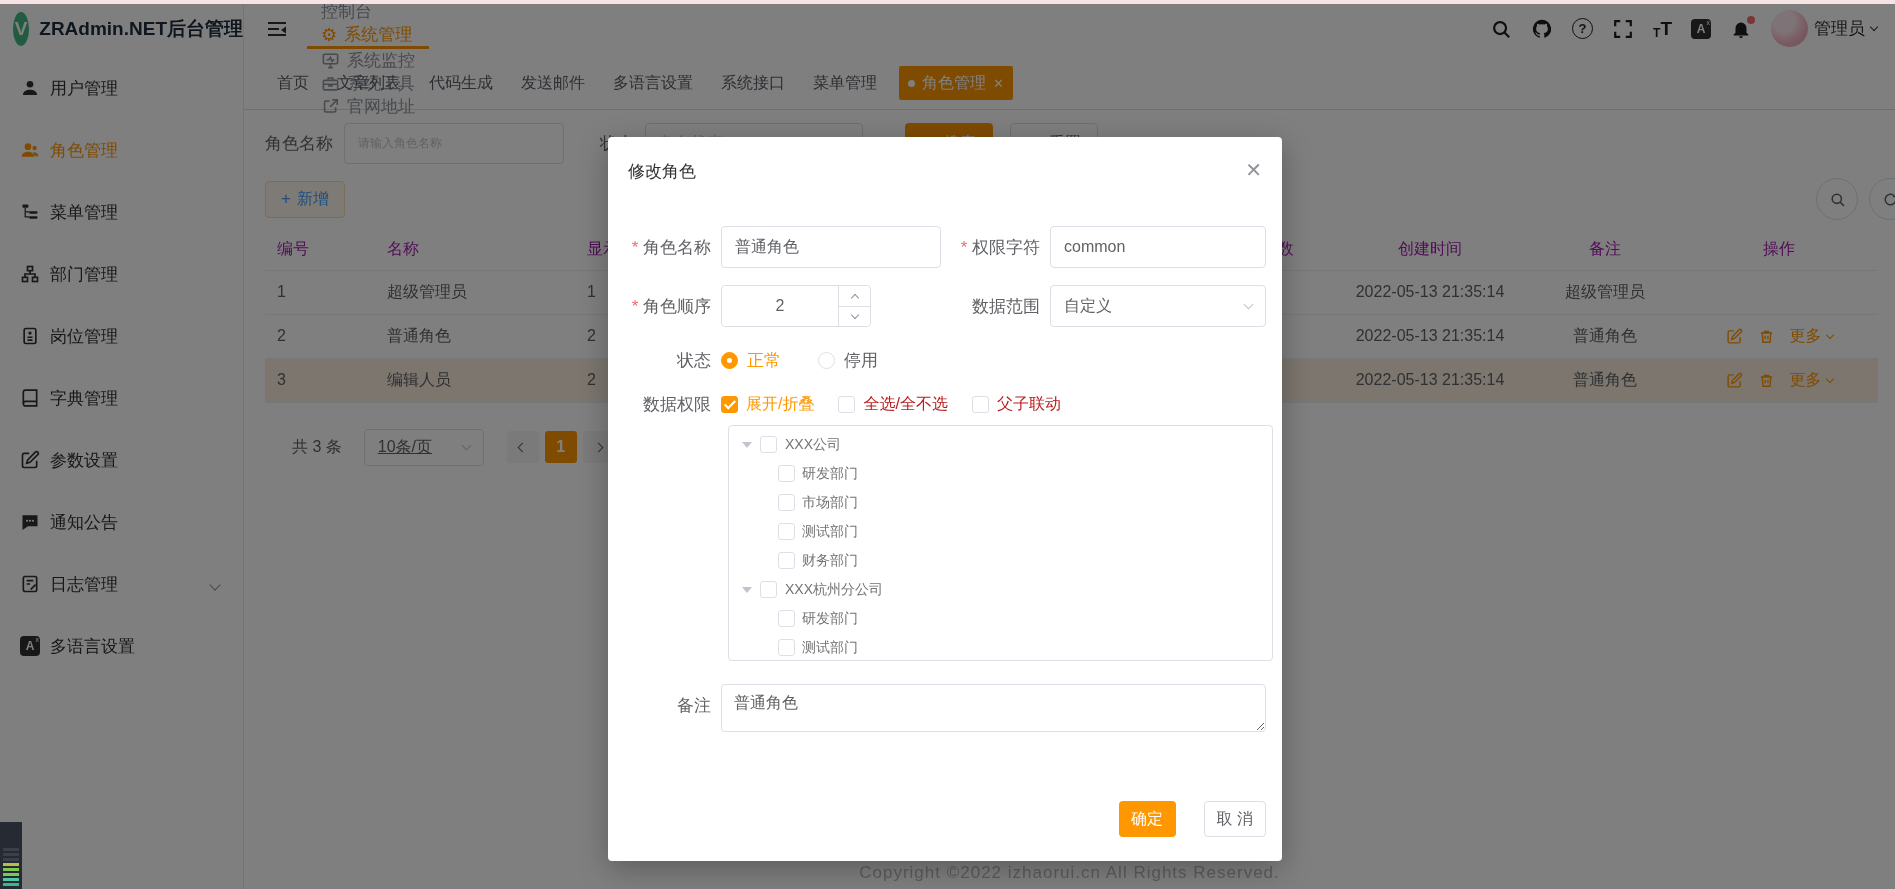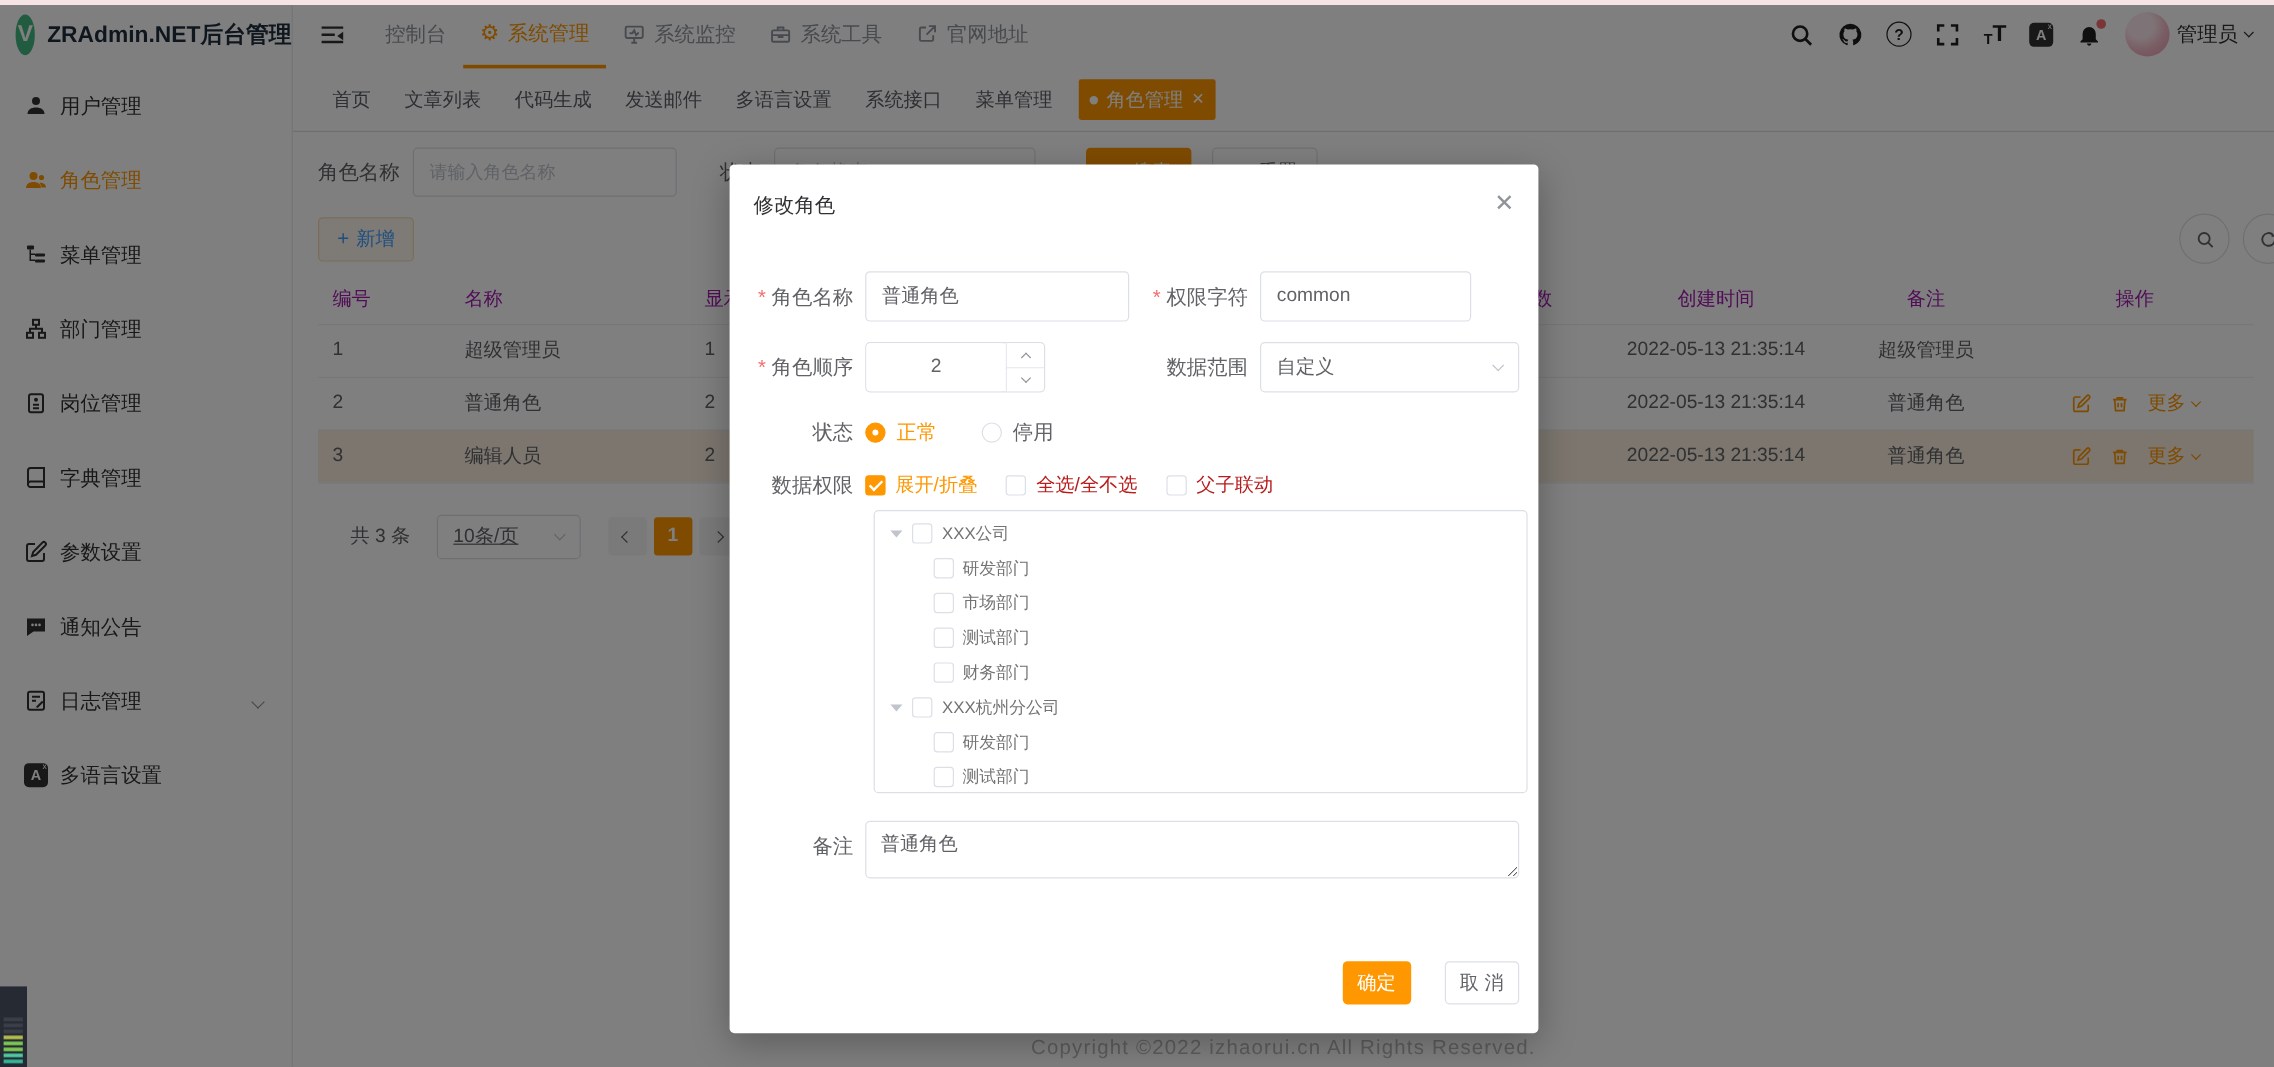--- a/index.html
+++ b/index.html
@@ -30,21 +30,21 @@
   .chev.up { transform:rotate(-135deg); margin-top:4px; }
   .chev.left { transform:rotate(135deg); }
   .chev.right { transform:rotate(-45deg); }
   .caret-down { width:0; height:0; border-left:5px solid transparent; border-right:5px solid transparent;
     border-top:6px solid #c0c4cc; }
 
   
   .main { position:absolute; left:244px; top:0; right:0; height:100%; background:#fff; }
   .topbar { height:57px; display:flex; align-items:center; }
   .hamburger { margin-left:21px; color:#303133; cursor:pointer; }
-  .nav { display:flex; height:100%; margin-left:18px; }
+  .nav { display:flex; height:100%; margin-left:18px;flex-direction:column; }
   .nav-item { display:flex; align-items:center; gap:7px; padding:0 14px; font-size:17px;
     color:#8f949c; cursor:pointer; height:100%; }
   .nav-item .n-icon { width:19px; height:19px; color:#8f949c; }
   .nav-item.active { color:#ff9700; border-bottom:3px solid #ff9700; }
   .gear-glyph { font-size:18px; line-height:1; }
   .top-actions { margin-left:auto; display:flex; align-items:center; gap:19px; padding-right:18px; }
   .ta-icon { width:22px; height:22px; color:#1f1f1f; cursor:pointer; position:relative; }
   .q-circle { width:21px; height:21px; border:1.8px solid #1f1f1f; border-radius:50%;
     display:flex; align-items:center; justify-content:center; font-size:13px; font-weight:bold; color:#1f1f1f; cursor:pointer; }
   .font-size-icon { font-weight:bold; color:#1f1f1f; cursor:pointer; display:flex; align-items:flex-end; }
@@ -64,21 +64,21 @@
   .tab.active { background:#ff9700; color:#fff; height:34px; display:flex; align-items:center;
     gap:7px; padding:0 9px; border-radius:2px; }
   .tab-dot { width:7px; height:7px; border-radius:50%; background:#fff; }
   .tab-close { font-size:13px; cursor:pointer; }
 
   
   .content { padding:12px 17px 0 21px; position:relative; }
   .filter-row { display:flex; align-items:center; height:42px; margin-bottom:14px; }
   .f-label { font-size:17px; color:#606266; margin-right:11px; }
   .text-input { width:220px; height:41px; border:1px solid #dcdfe6; border-radius:4px;
-    padding:0 13px; font-size:15px; color:#606266; outline:none;
+    padding:0 13px; font-size:12px; color:#606266; outline:none;
     font-family:"Liberation Sans","DejaVu Sans",sans-serif; }
   .text-input::placeholder { color:#bfc4cc; }
   .status-label { margin-left:36px; }
   .select-box { width:218px; height:41px; border:1px solid #dcdfe6; border-radius:4px;
     display:flex; align-items:center; justify-content:space-between; padding:0 13px;
     font-size:16px; cursor:pointer; background:#fff; }
   .select-box .ph { color:#bfc4cc; }
   .select-box .chev { color:#c0c4cc; width:7px; height:7px; }
   .btn { height:40px; border-radius:4px; display:flex; align-items:center; gap:7px;
     padding:0 16px; font-size:16px; cursor:pointer; border:1px solid transparent; }
@@ -139,21 +139,21 @@
   .dlg-title { font-size:17px; color:#303133; }
   .dlg-close { margin-left:auto; color:#909399; font-size:20px; cursor:pointer; line-height:1; }
   .dlg-body { padding:43px 16px 0 7px; }
   .frow { display:flex; align-items:center; margin-bottom:17px; }
   .fl { width:106px; padding-right:10px; text-align:right; flex:none; font-size:17px; color:#606266; white-space:nowrap; }
   .fl.req::before { content:"* "; color:#f56c6c; }
   .fl2 { width:109px; }
   .ctrl-inp { width:220px; height:42px; border:1px solid #dcdfe6; border-radius:4px;
     padding:0 13px; font-size:16px; color:#606266; outline:none;
     font-family:"Liberation Sans","DejaVu Sans",sans-serif; }
-  .ctrl-inp.w2 { width:176px; }
+  .ctrl-inp.w2 { width:216px; }
   .num-input { width:150px; height:42px; border:1px solid #dcdfe6; border-radius:4px; position:relative; }
   .num-val { width:116px; height:100%; border:none; outline:none; text-align:center; font-size:16px;
     color:#606266; border-radius:4px; font-family:"Liberation Sans","DejaVu Sans",sans-serif; }
   .spin { position:absolute; right:0; width:32px; height:50%; border-left:1px solid #dcdfe6;
     display:flex; align-items:center; justify-content:center; color:#909399; cursor:pointer; background:#fff; }
   .spin.up { top:0; border-top-right-radius:4px; }
   .spin.dn { bottom:0; border-top:1px solid #dcdfe6; border-bottom-right-radius:4px; }
   .spin .chev { width:6px; height:6px; }
   .scope-select { width:216px; height:42px; }
   .radio { width:17px; height:17px; border:1px solid #dcdfe6; border-radius:50%; background:#fff; position:relative; flex:none; cursor:pointer; }

